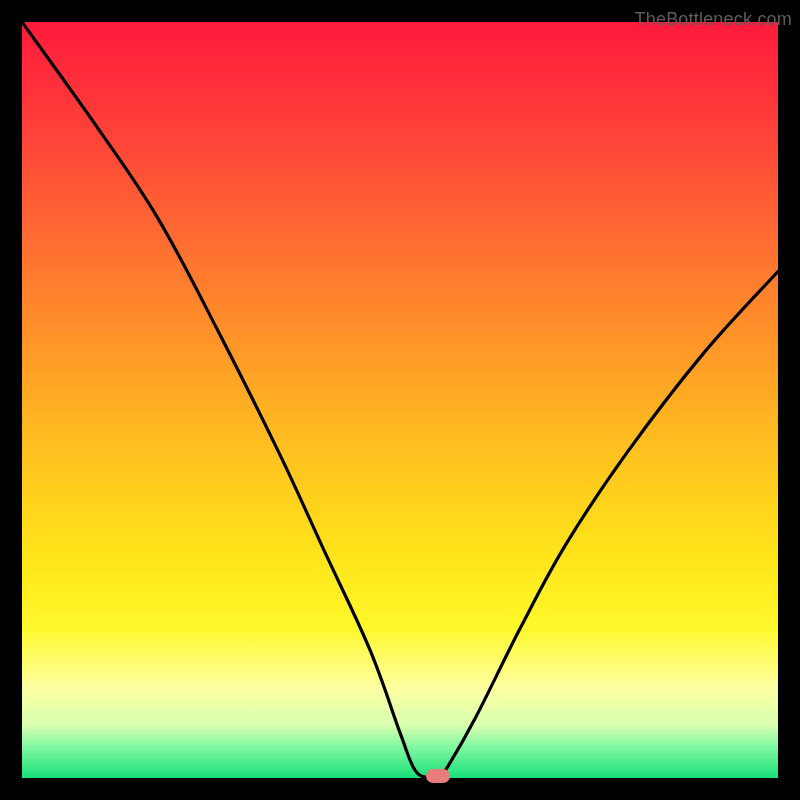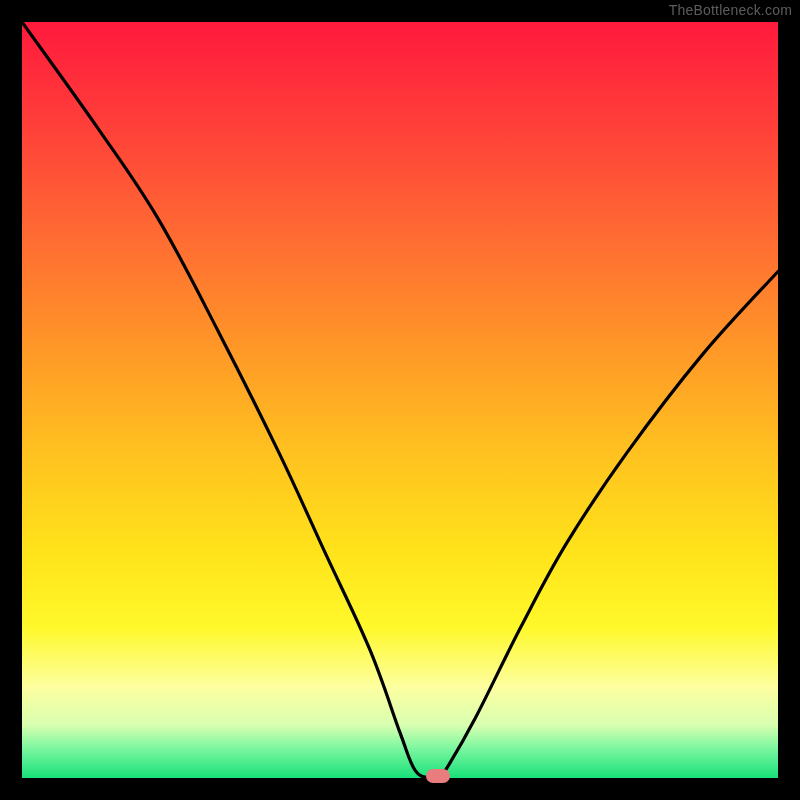--- a/index.html
+++ b/index.html
@@ -25,24 +25,24 @@
       #ffbf20 56%,
       #ffe31a 70%,
       #fff82a 80%,
       #fdffa0 88%,
       #d8ffb0 93%,
       #7ef7a0 96%,
       #18e07a 100%);
   }
   .watermark {
     position: absolute;
-    top: 2px;
+    top: 9px;
     right: 8px;
     color: #5d5d5d;
-    font-size: 14px;
+    font-size: 18px;
     font-weight: 500;
     letter-spacing: 0.2px;
     z-index: 3;
     margin-left: 35px;
   }
   .curve-svg {
     position: absolute;
     inset: 0;
     width: 100%;
     height: 100%;

